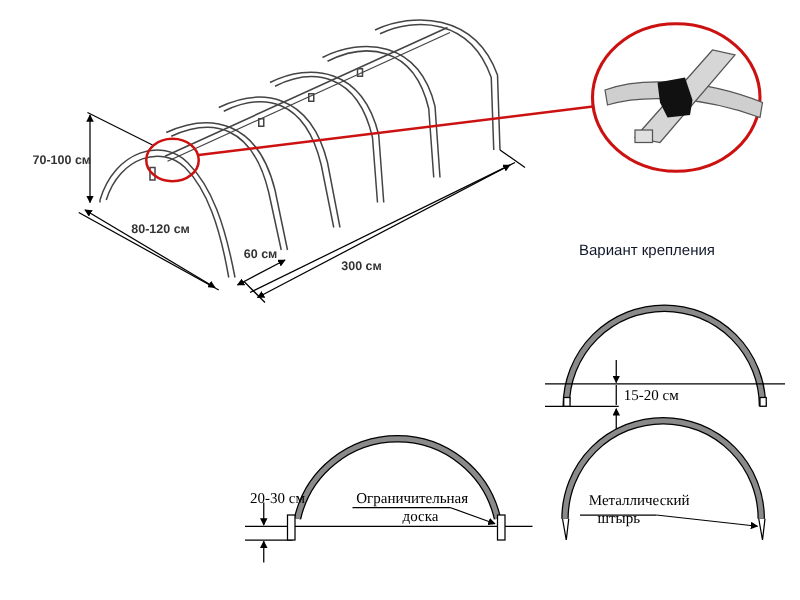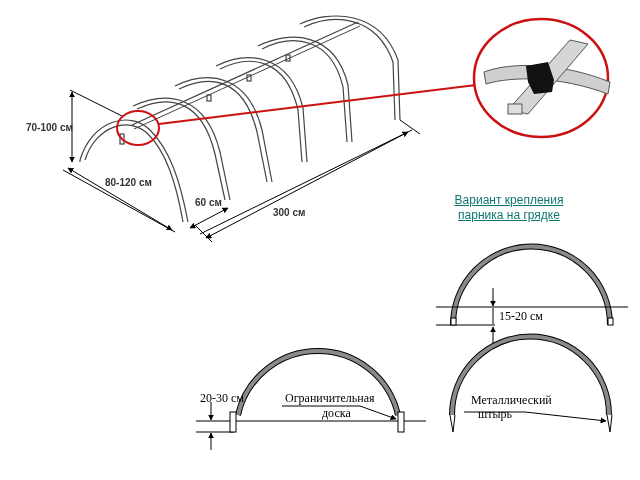--- a/index.html
+++ b/index.html
@@ -1,20 +1,20 @@
 <!DOCTYPE html>
 <html><head>
   <meta charset="utf-8">
   <style>
     html, body { margin: 0; padding: 0; background: #ffffff; }
     body { width: 640px; height: 480px; position: relative; overflow: hidden; }
     #canvas { position: absolute; left: 0; top: 0; width: 640px; height: 480px; }
     .lbl-sans { font-family: "Liberation Sans", sans-serif; font-size: 10px; font-weight: bold; fill: #333; }
     .lbl-serif { font-family: "Liberation Serif", serif; font-size: 12px; fill: #000; }
-    .title { position: absolute; font-family: "Liberation Sans", sans-serif; font-size: 12px; color: #0f766e; text-decoration: underline; text-align: center; line-height: 15px; }
+    .title { position: absolute; font-family: "Liberation Sans", sans-serif; font-size: 12px; color: #0f172a; text-align: right; line-height: 15px; }
   </style>
 </head>
 <body>
 
 <svg id="canvas" width="640" height="480" viewBox="0 0 640 480" xmlns="http://www.w3.org/2000/svg">
   <defs>
     <marker id="arr" viewBox="0 0 10 10" refX="9" refY="5" markerWidth="6" markerHeight="6" orient="auto-start-reverse">
       <path d="M0,0 L10,5 L0,10 z" fill="#000"></path>
     </marker>
   </defs>
@@ -124,14 +124,13 @@
     <path d="M607,415 L610,432 L612,415" fill="none" stroke="#000"></path>
     <text class="lbl-serif" x="471" y="404">Металлический</text>
     <text class="lbl-serif" x="478" y="418">штырь</text>
     <line x1="464" y1="412" x2="525" y2="412" stroke="#000"></line>
     <line x1="525" y1="412" x2="606" y2="421" stroke="#000" marker-end="url(#arr)"></line>
   </g>
 </svg>
 
 <div class="title" style="left:446px; top:193px; width:126px;">
   <div>Вариант крепления</div>
-  <div>парника на грядке</div>
 </div>
 
 </body></html>

